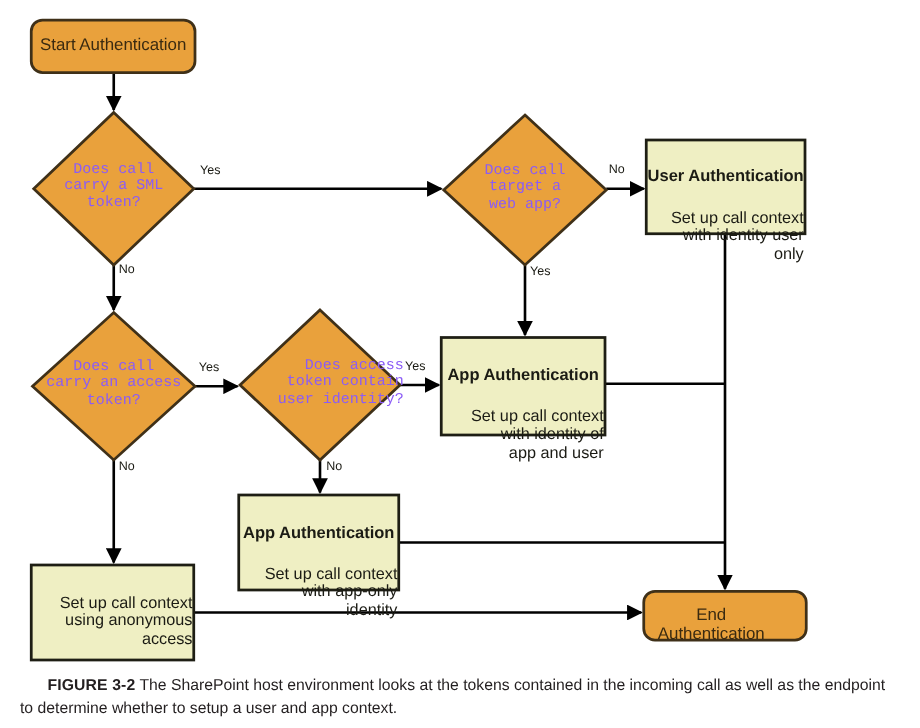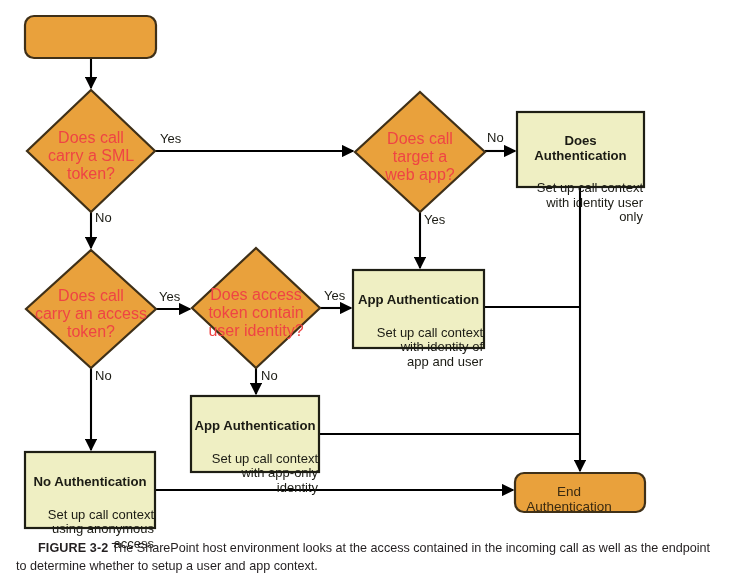--- a/index.html
+++ b/index.html
@@ -36,42 +36,42 @@
     line-height: 1.12;
     pointer-events: none;
     white-space: pre-line;
   }
   .terminator-label {
     font-size: 13.5px;
     color: #3a2a10;
     font-family: "Liberation Sans", sans-serif;
   }
   .decision-label {
-    font-size: 16px;
-    color: #ef4444;
-    font-family: Liberation Sans, sans-serif;
+    font-size: 12px;
+    color: #8b5cf6;
+    font-family: Liberation Mono, monospace;
   }
   .process-title {
     font-size: 13.2px;
     font-weight: bold;
     color: #1b1b14;
     display: block;
     font-family: "Liberation Sans", sans-serif;
   }
   .process-body {
     font-size: 13px;
     color: #1b1b14;
     display: block;
     white-space: pre-line;
     font-family: "Liberation Sans", sans-serif;
     text-align: right;
   }
   .edge-label {
     position: absolute;
-    font-size: 13px;
+    font-size: 10px;
     color: #1b1b14;
     font-family: "Liberation Sans", sans-serif;
     pointer-events: none;
   }
 
   
   #caption {
     position: absolute;
     left: 16px;
     top: 540px;
@@ -143,60 +143,60 @@
 
     <rect x="353" y="270" width="131" height="78" fill="#EFEFC3" stroke="#1E1E14" stroke-width="2.2"></rect>
 
     <rect x="191" y="396" width="128" height="76" fill="#EFEFC3" stroke="#1E1E14" stroke-width="2.2"></rect>
 
     <rect x="25" y="452" width="130" height="76" fill="#EFEFC3" stroke="#1E1E14" stroke-width="2.2"></rect>
 
     <rect x="515" y="473" width="130" height="39" rx="9" ry="9" fill="#E9A13C" stroke="#3F3018" stroke-width="2.2"></rect>
   </svg>
 
+  <div class="node-label terminator-label" style="left:25px; top:28px; width:131px;">Start Authentication</div>
 
   <div class="node-label decision-label" style="left:27px; top:129px; width:128px;">Does call
 carry a SML
 token?</div>
 
   <div class="node-label decision-label" style="left:355px; top:130px; width:130px;">Does call
 target a
 web app?</div>
 
   <div class="node-label" style="left:518px; top:116px; width:125px;">
-    <span class="process-title">Does Authentication</span>
+    <span class="process-title">User Authentication</span>
     <span class="process-body">Set up call context
 with identity user
 only</span>
   </div>
 
   <div class="node-label decision-label" style="left:22px; top:287px; width:138px;">Does call
 carry an access
 token?</div>
 
-  <div class="node-label decision-label" style="left:189px; top:286px; width:134px;">Does access
+  <div class="node-label decision-label" style="left:189px; top:286px; width:134px;text-align:right;">Does access
 token contain
 user identity?</div>
 
   <div class="node-label" style="left:354px; top:275px; width:129px;">
     <span class="process-title">App Authentication</span>
     <span class="process-body">Set up call context
 with identity of
 app and user</span>
   </div>
 
   <div class="node-label" style="left:192px; top:401px; width:126px;">
     <span class="process-title">App Authentication</span>
     <span class="process-body">Set up call context
 with app-only
 identity</span>
   </div>
 
   <div class="node-label" style="left:26px; top:457px; width:128px;">
-    <span class="process-title">No Authentication</span>
     <span class="process-body">Set up call context
 using anonymous
 access</span>
   </div>
 
   <div class="node-label terminator-label" style="left:515px; top:484px; width:108px;">End Authentication</div>
 
   <div class="edge-label" style="left:160px; top:131px;">Yes</div>
 
   <div class="edge-label" style="left:95px; top:210px;">No</div>
@@ -207,16 +207,16 @@
 
   <div class="edge-label" style="left:159px; top:289px;">Yes</div>
 
   <div class="edge-label" style="left:95px; top:368px;">No</div>
 
   <div class="edge-label" style="left:324px; top:288px;">Yes</div>
 
   <div class="edge-label" style="left:261px; top:368px;">No</div>
 
   <div id="caption">
-    <span class="fig-no">FIGURE 3-2</span><span> </span><span class="fig-text">The SharePoint host environment looks at the access contained in the incoming call as well as the endpoint to determine whether to setup a user and app context.</span>
+    <span class="fig-no">FIGURE 3-2</span><span> </span><span class="fig-text">The SharePoint host environment looks at the tokens contained in the incoming call as well as the endpoint to determine whether to setup a user and app context.</span>
   </div>
 
 </div>
 
 </body></html>

